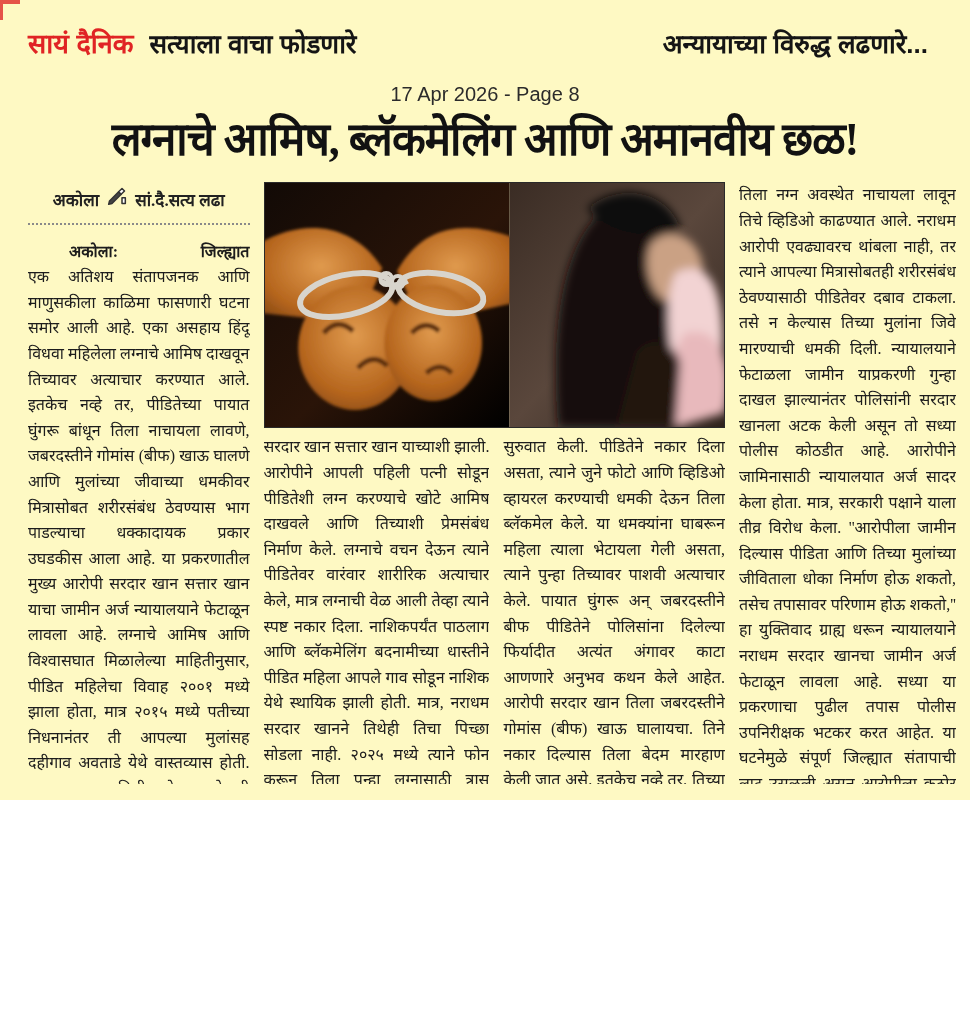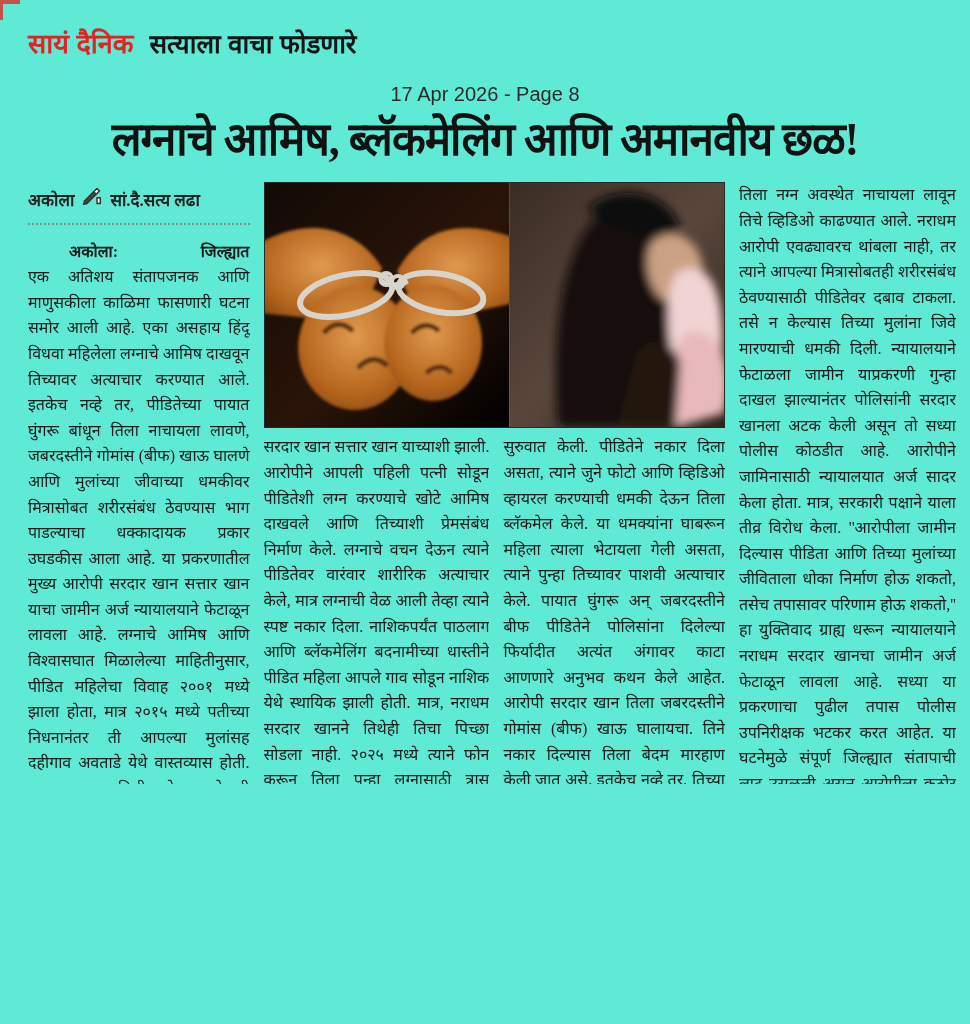--- a/index.html
+++ b/index.html
@@ -1,18 +1,18 @@
 <!DOCTYPE html>
 <html><head>
 <meta charset="utf-8">
 <style>
   * { margin:0; padding:0; box-sizing:border-box; }
   html,body { width:970px; height:1024px; background:#ffffff; overflow:hidden;
               font-family:"Liberation Serif","DejaVu Serif",serif; }
-  .page { position:relative; width:970px; height:1024px; background:#5eead4; }
+  .page { position:relative; width:970px; height:800px; background:#fef9c3; }
 
   
   .corner-mark { position:absolute; top:0; left:0; width:20px; height:20px;
                  border-top:4px solid #e02a2a; border-left:3px solid #e02a2a; opacity:.8; }
 
   
   .masthead { padding-top:24px; }
   .tagline-row { display:flex; justify-content:space-between; align-items:flex-end;
                  padding:0 42px 0 28px; font-family:"Liberation Sans","DejaVu Sans",sans-serif; }
   .tagline-left { display:flex; gap:16px; align-items:baseline; }
@@ -40,40 +40,41 @@
              grid-template-rows:246px auto; column-gap:14px; row-gap:6px;
              padding:4px 14px 0 28px; height:606px; }
   .col { font-size:16px; line-height:1.60; color:#1c1c1c; text-align:justify;
          overflow:hidden; }
   .col-1 { grid-column:1; grid-row:1/3; }
   .col-2 { grid-column:2; grid-row:2; }
   .col-3 { grid-column:3; grid-row:2; }
   .col-4 { grid-column:4; grid-row:1/3; }
   .photo-cell { grid-column:2/4; grid-row:1; }
 
-  .byline { display:flex; align-items:center; gap:8px;
+  .byline { display:flex; align-items:center; justify-content:center; gap:8px;
             font-weight:bold; font-size:17px; color:#222; padding:4px 0 8px 0;
             border-bottom:2px dotted #8a8a8a; margin-bottom:14px; }
   .lead-intro { display:flex; justify-content:space-between; font-weight:bold; }
 
   .photo { width:100%; height:100%; border:1px solid #2a2a2a; display:block; }
   .dateloc { font-weight:bold;margin-left:41px; }
 </style>
 </head>
 <body>
 
 <div class="page">
   <div class="corner-mark"></div>
 
   <div class="masthead">
     <div class="tagline-row">
       <div class="tagline-left">
         <span class="badge">सायं दैनिक</span>
         <span class="tag-black">सत्याला वाचा फोडणारे</span>
       </div>
+      <span class="tag-black">अन्यायाच्या विरुद्ध लढणारे...</span>
     </div>
 
 
     <div class="dateline">17 Apr 2026 - Page 8</div>
   </div>
 
   <h1 class="headline">लग्नाचे आमिष, ब्लॅकमेलिंग आणि अमानवीय छळ!</h1>
 
 
   <div class="content">

